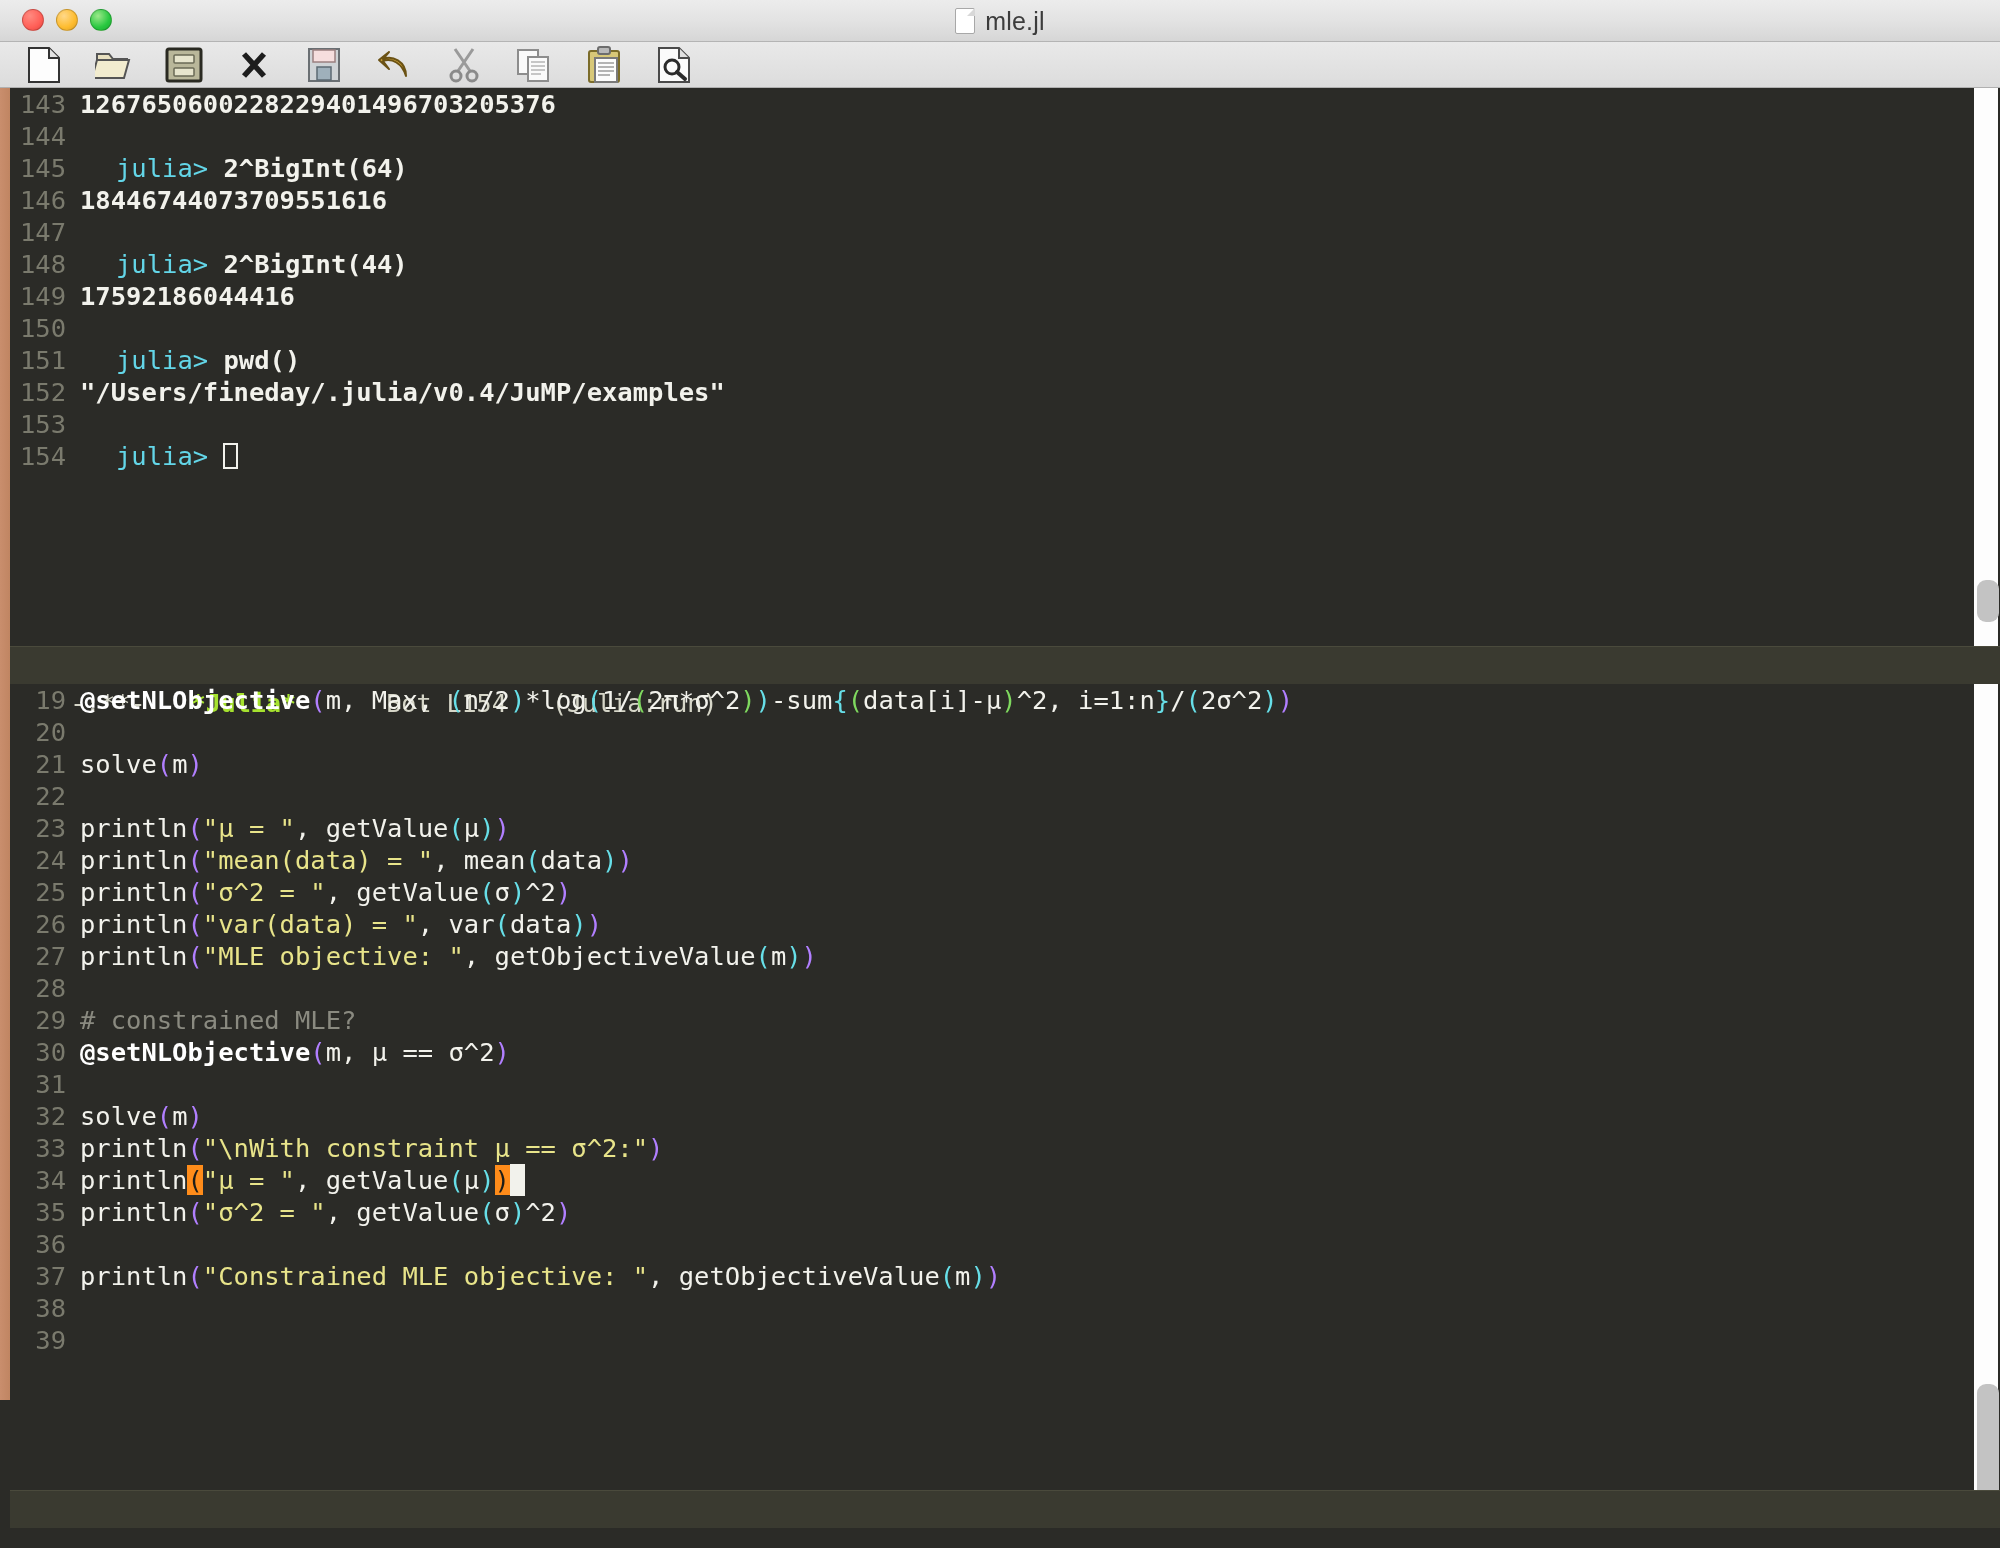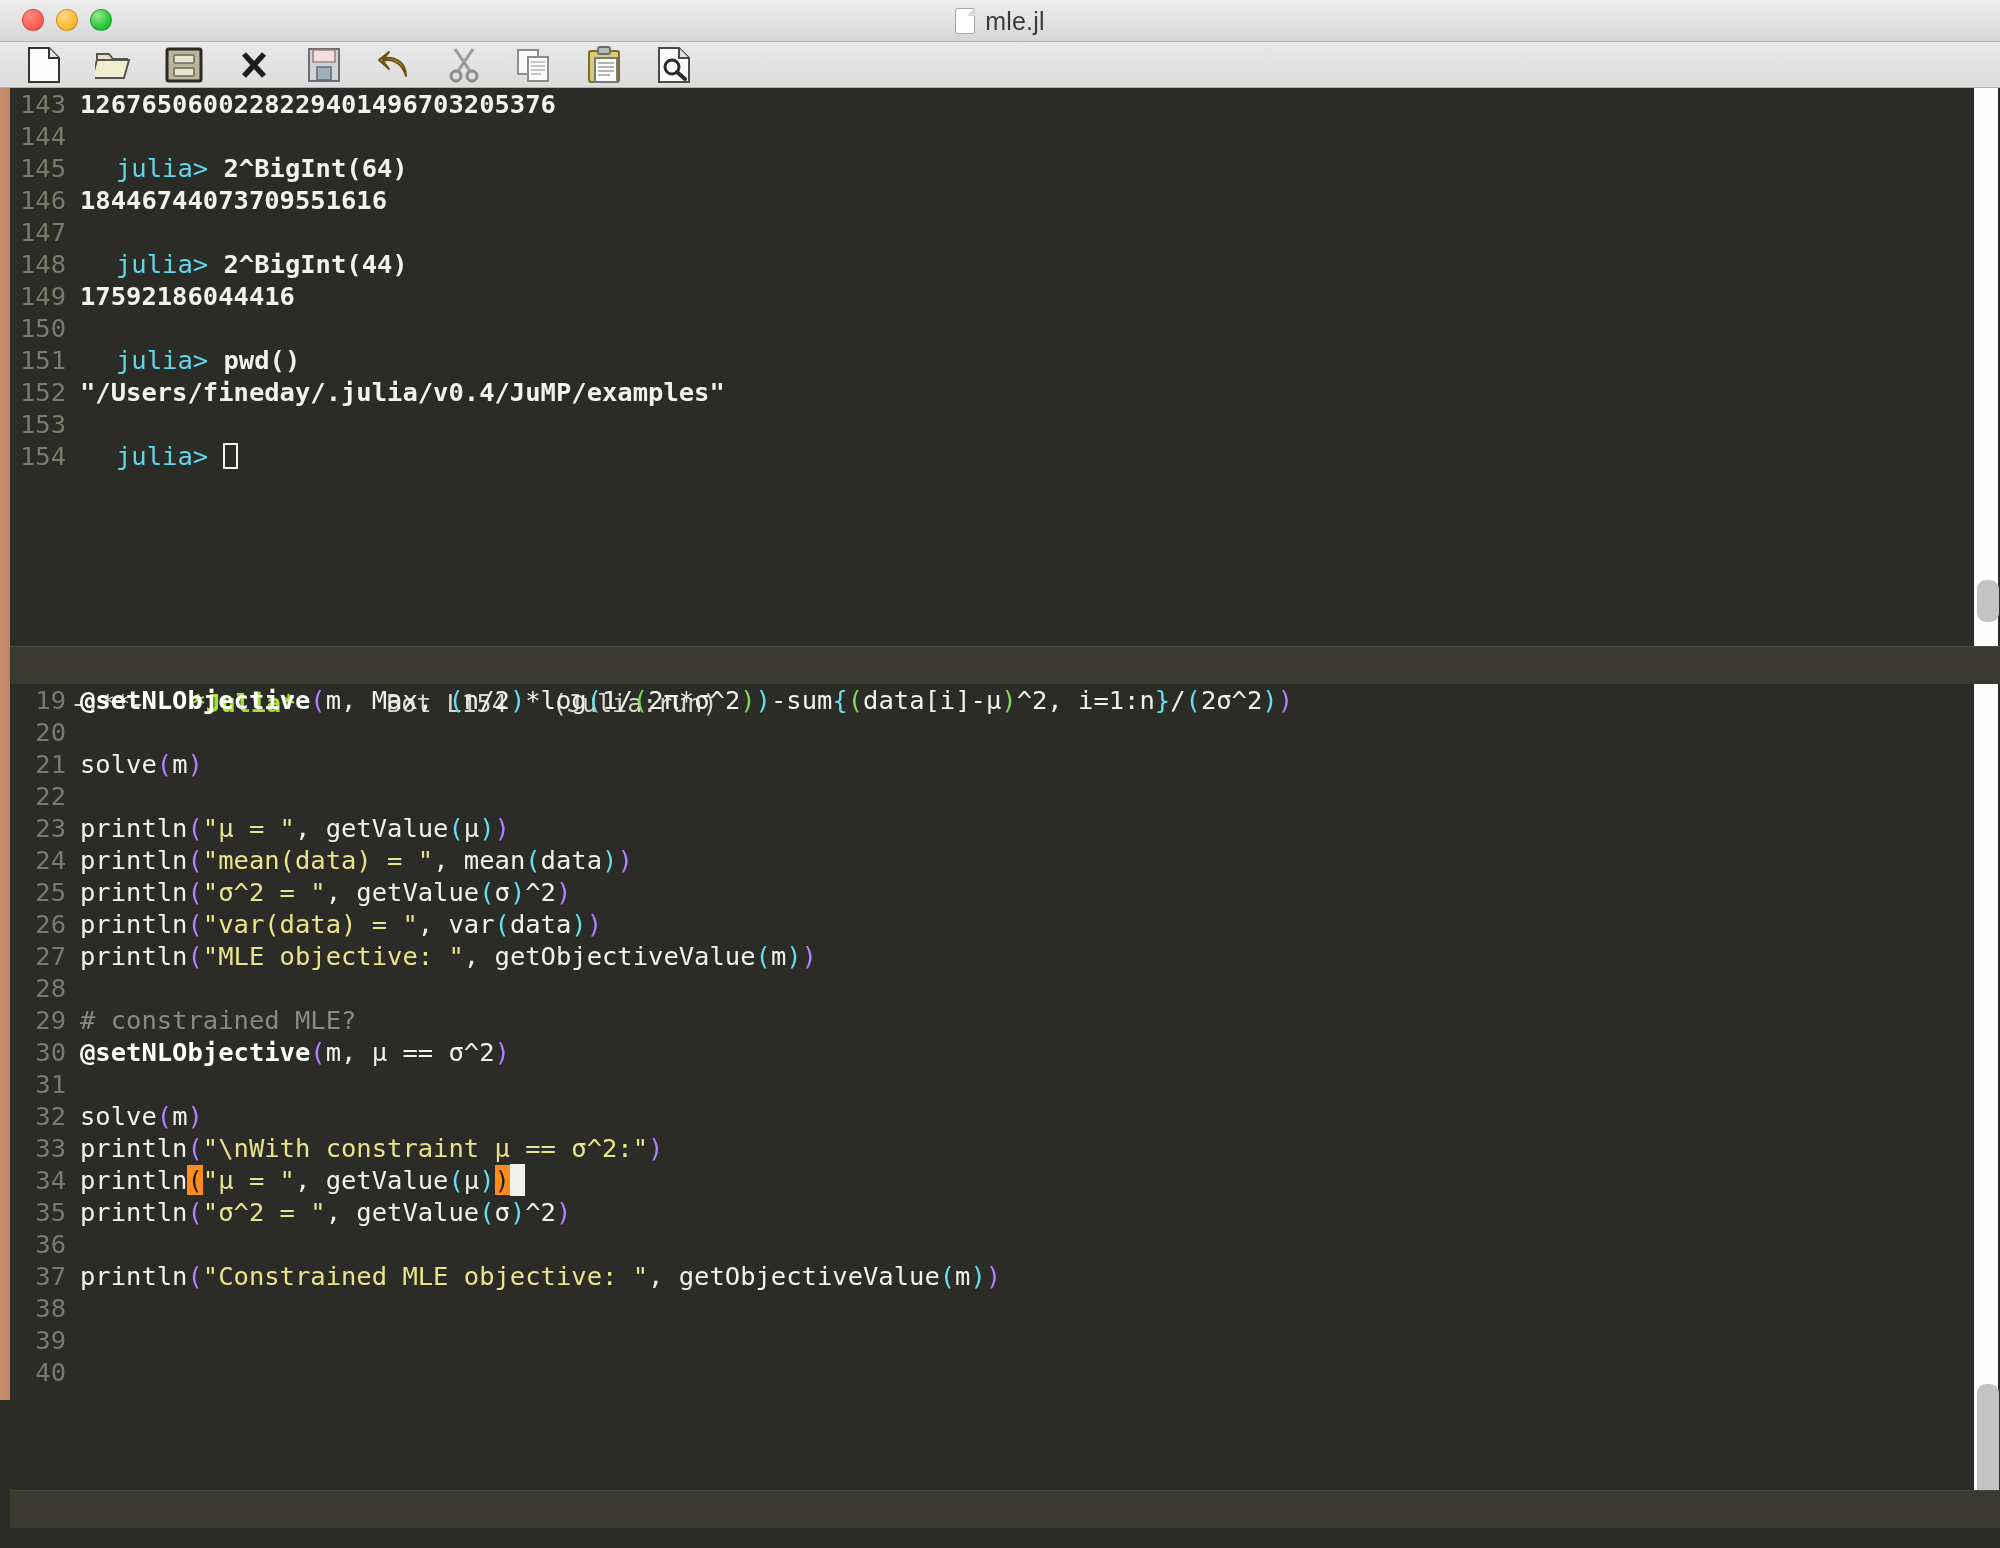--- a/index.html
+++ b/index.html
@@ -267,21 +267,20 @@
       <div class="ln"><span class="gut">35</span><span class="code"><span class="c-fn">println</span><span class="c-p1">(</span><span class="c-str">"σ^2 = "</span><span class="c-fn">, getValue</span><span class="c-p2">(</span><span class="c-var">σ</span><span class="c-p2">)</span><span class="c-var">^2</span><span class="c-p1">)</span></span></div>
 
       <div class="ln"><span class="gut">36</span></div>
 
       <div class="ln"><span class="gut">37</span><span class="code"><span class="c-fn">println</span><span class="c-p1">(</span><span class="c-str">"Constrained MLE objective: "</span><span class="c-fn">, getObjectiveValue</span><span class="c-p2">(</span><span class="c-var">m</span><span class="c-p2">)</span><span class="c-p1">)</span></span></div>
 
       <div class="ln"><span class="gut">38</span></div>
 
       <div class="ln"><span class="gut">39</span></div>
 
-      <div class="ln"><span class="gut">40</span></div>
 
     </div>
 
     <div class="fringe-right"></div>
     <div class="sbar" style="top:0; height:826px;">
       <div class="sthumb" style="top:700px; height:120px;"></div>
     </div>
   </div>
 
   <div class="modeline" style="top:1402px;">

